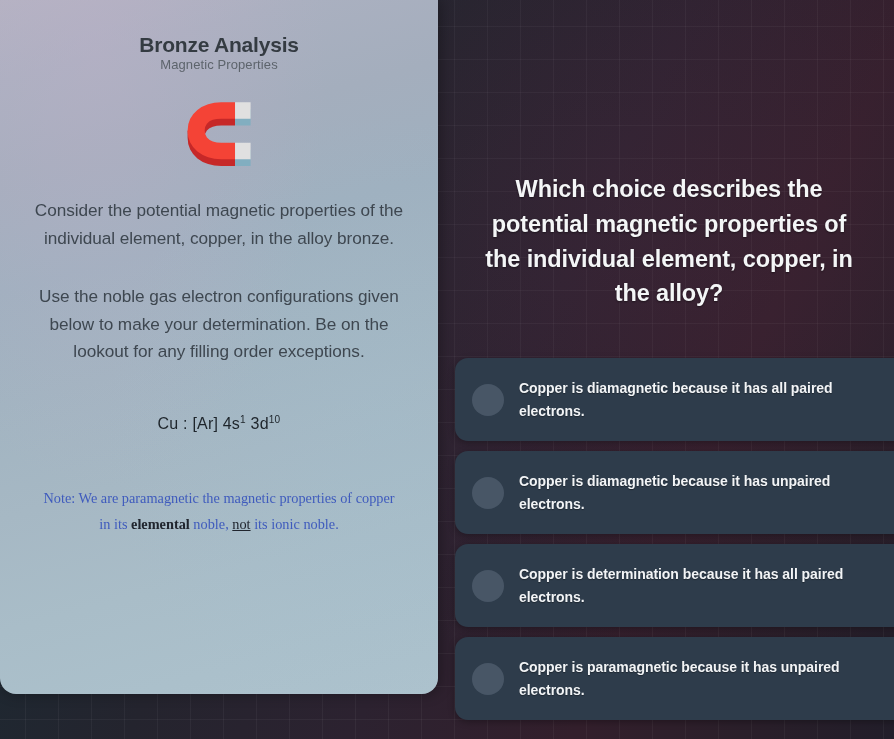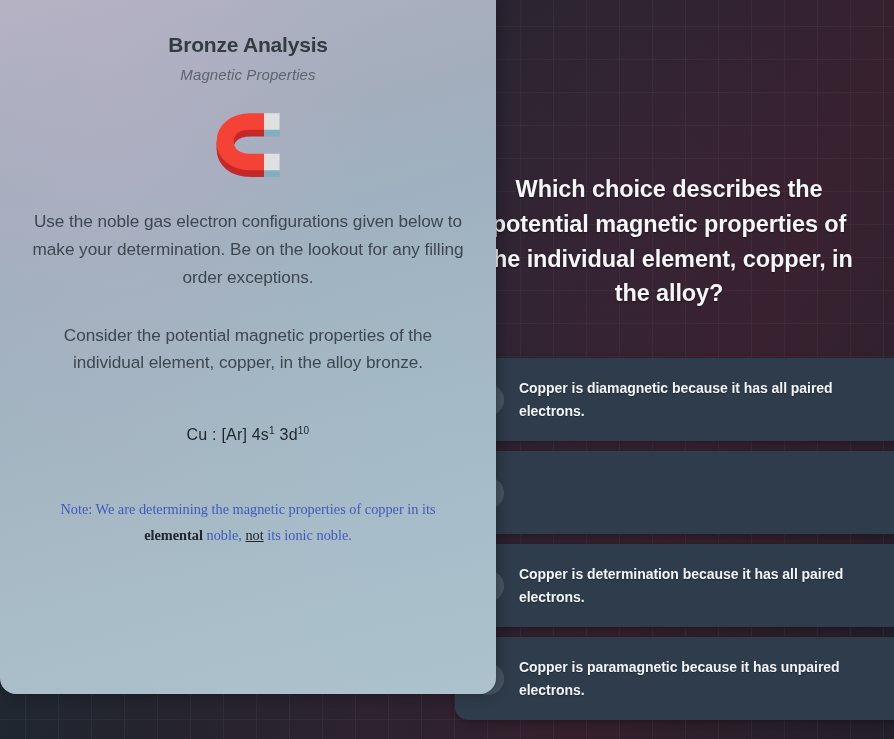--- a/index.html
+++ b/index.html
@@ -126,21 +126,21 @@
     line-height: 1.62;
     letter-spacing: -0.05px;
     text-shadow: 0 1px 1px rgba(0,0,0,0.35);
   }
 
   
   .left-card {
     position: absolute;
     left: 0;
     top: 0;
-    width: 496px;
+    width: 438px;
     height: 694px;
     border-radius: 0 0 16px 16px;
     background:
       linear-gradient(165deg,
         #b3b3c2 0%,
         #aab0c0 10%,
         #a4aebd 22%,
         #9fb0bf 36%,
         #a2b4c1 50%,
         #a6b8c4 64%,
@@ -171,24 +171,22 @@
 
   .card-title {
     margin-top: 33px;
     color: #343b42;
     font-size: 21px;
     font-weight: bold;
     letter-spacing: -0.2px;
   }
 
   .card-subtitle {
-    margin-top: 9px;
     color: #5d646c;
-    font-size: 15px;
-    font-style: italic;
+    font-size: 13px;
     letter-spacing: 0.1px;
   }
 
   .magnet-icon {
     margin-top: 26px;
     height: 72px;
     line-height: 72px;
     font-size: 58px;
     user-select: none;
   }
@@ -254,20 +252,21 @@
 
     <div class="options">
 
       <div class="option-card">
         <span class="option-radio"></span>
         <span class="option-label">Copper is diamagnetic because it has all paired electrons.</span>
       </div>
 
       <div class="option-card">
         <span class="option-radio"></span>
+        <span class="option-label">Copper is diamagnetic because it has unpaired electrons.</span>
       </div>
 
       <div class="option-card">
         <span class="option-radio"></span>
         <span class="option-label">Copper is determination because it has all paired electrons.</span>
       </div>
 
       <div class="option-card">
         <span class="option-radio"></span>
         <span class="option-label">Copper is paramagnetic because it has unpaired electrons.</span>
@@ -278,28 +277,28 @@
 
   <div class="left-card">
     <div class="left-inner">
 
       <div class="card-title">Bronze Analysis</div>
 
       <div class="card-subtitle">Magnetic Properties</div>
 
       <div class="magnet-icon">🧲</div>
 
+      <div class="prompt-block">Consider the potential magnetic properties of the individual element, copper, in the alloy bronze.</div>
+
       <div class="prompt-block">Use the noble gas electron configurations given below to make your determination. Be on the lookout for any filling order exceptions.</div>
-
-      <div class="prompt-block">Consider the potential magnetic properties of the individual element, copper, in the alloy bronze.</div>
 
       <div class="config-formula">
         <span>Cu</span><span> : </span><span>[Ar]</span>&nbsp;<span>4s</span><sup>1</sup>&nbsp;<span>3d</span><sup>10</sup>
       </div>
 
       <div class="note-block">
-        <span>Note: We are determining the magnetic properties of copper in its </span><b>elemental</b><span> noble, </span><u>not</u><span> its ionic noble.</span>
+        <span>Note: We are paramagnetic the magnetic properties of copper in its </span><b>elemental</b><span> noble, </span><u>not</u><span> its ionic noble.</span>
       </div>
 
     </div>
   </div>
 
 </div>
 
 </body></html>

